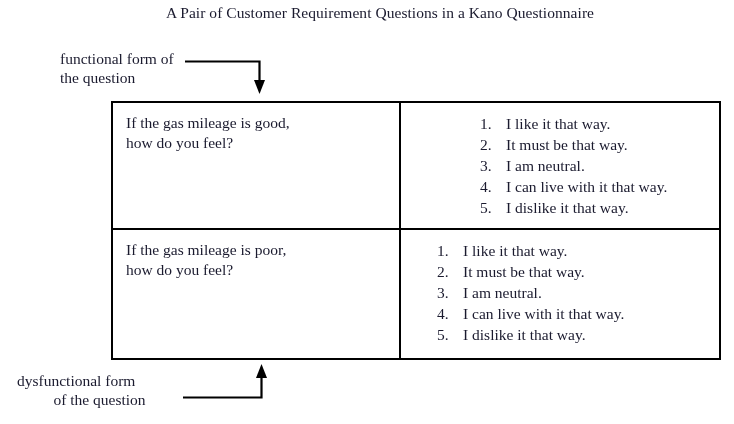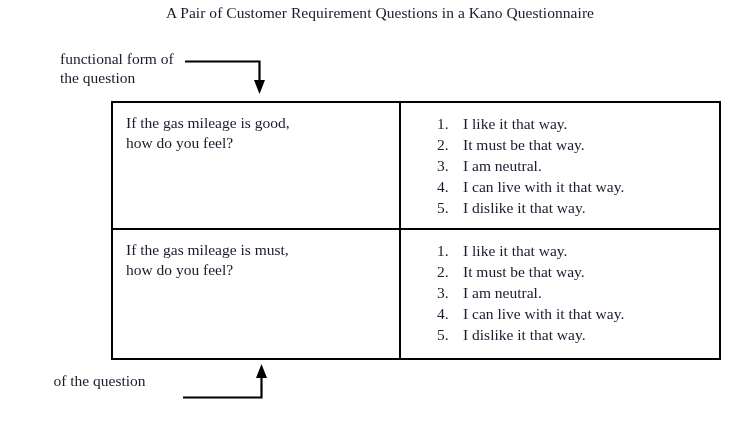--- a/index.html
+++ b/index.html
@@ -95,21 +95,21 @@
     background: #ffffff;
     border-collapse: collapse;
   }
   .kano-row {
     position: absolute;
     left: 0;
     width: 100%;
     display: flex;
     box-sizing: border-box;
   }
-  .row-1 { top: 0; height: 127px; border-bottom: 2px solid #000000; }
+  .row-1 { top: 0; height: 127px; border-bottom: 2px solid #000000; gap: 43px; }
   .row-2 { top: 127px; height: 128px; }
 
   .cell-question {
     width: 288px;
     box-sizing: border-box;
     border-right: 2px solid #000000;
     padding: 10px 8px 0 13px;
     flex: 0 0 288px;
   }
   .cell-answers {
@@ -152,20 +152,21 @@
 <div id="figure-root">
 
   <div class="figure-title">A Pair of Customer Requirement Questions in a Kano Questionnaire</div>
 
   <div class="callout callout-top">
     <span class="line line-1">functional form of</span>
     <span class="line line-2">the question</span>
   </div>
 
   <div class="callout callout-bottom">
+    <span class="line line-1">dysfunctional form</span>
     <span class="line line-2">of the question</span>
   </div>
 
   <svg class="leader" viewBox="0 0 734 424" width="734" height="424">
 
     <g>
       <path d="M172 61.5 H246.5 V84" fill="none" stroke="#000000" stroke-width="2.2"></path>
       <path d="M246.5 94 L241 80 L252 80 Z" fill="#000000"></path>
     </g>
 
@@ -206,21 +207,21 @@
             <span class="answer-num">5.</span>
             <span class="answer-label">I dislike it that way.</span>
           </li>
         </ul>
       </div>
     </div>
 
     <div class="kano-row row-2">
       <div class="cell-question">
         <div class="question-text">
-          <span class="line">If the gas mileage is must,</span>
+          <span class="line">If the gas mileage is poor,</span>
           <span class="line">how do you feel?</span>
         </div>
       </div>
       <div class="cell-answers">
         <ul class="answer-list">
           <li>
             <span class="answer-num">1.</span>
             <span class="answer-label">I like it that way.</span>
           </li>
           <li>

